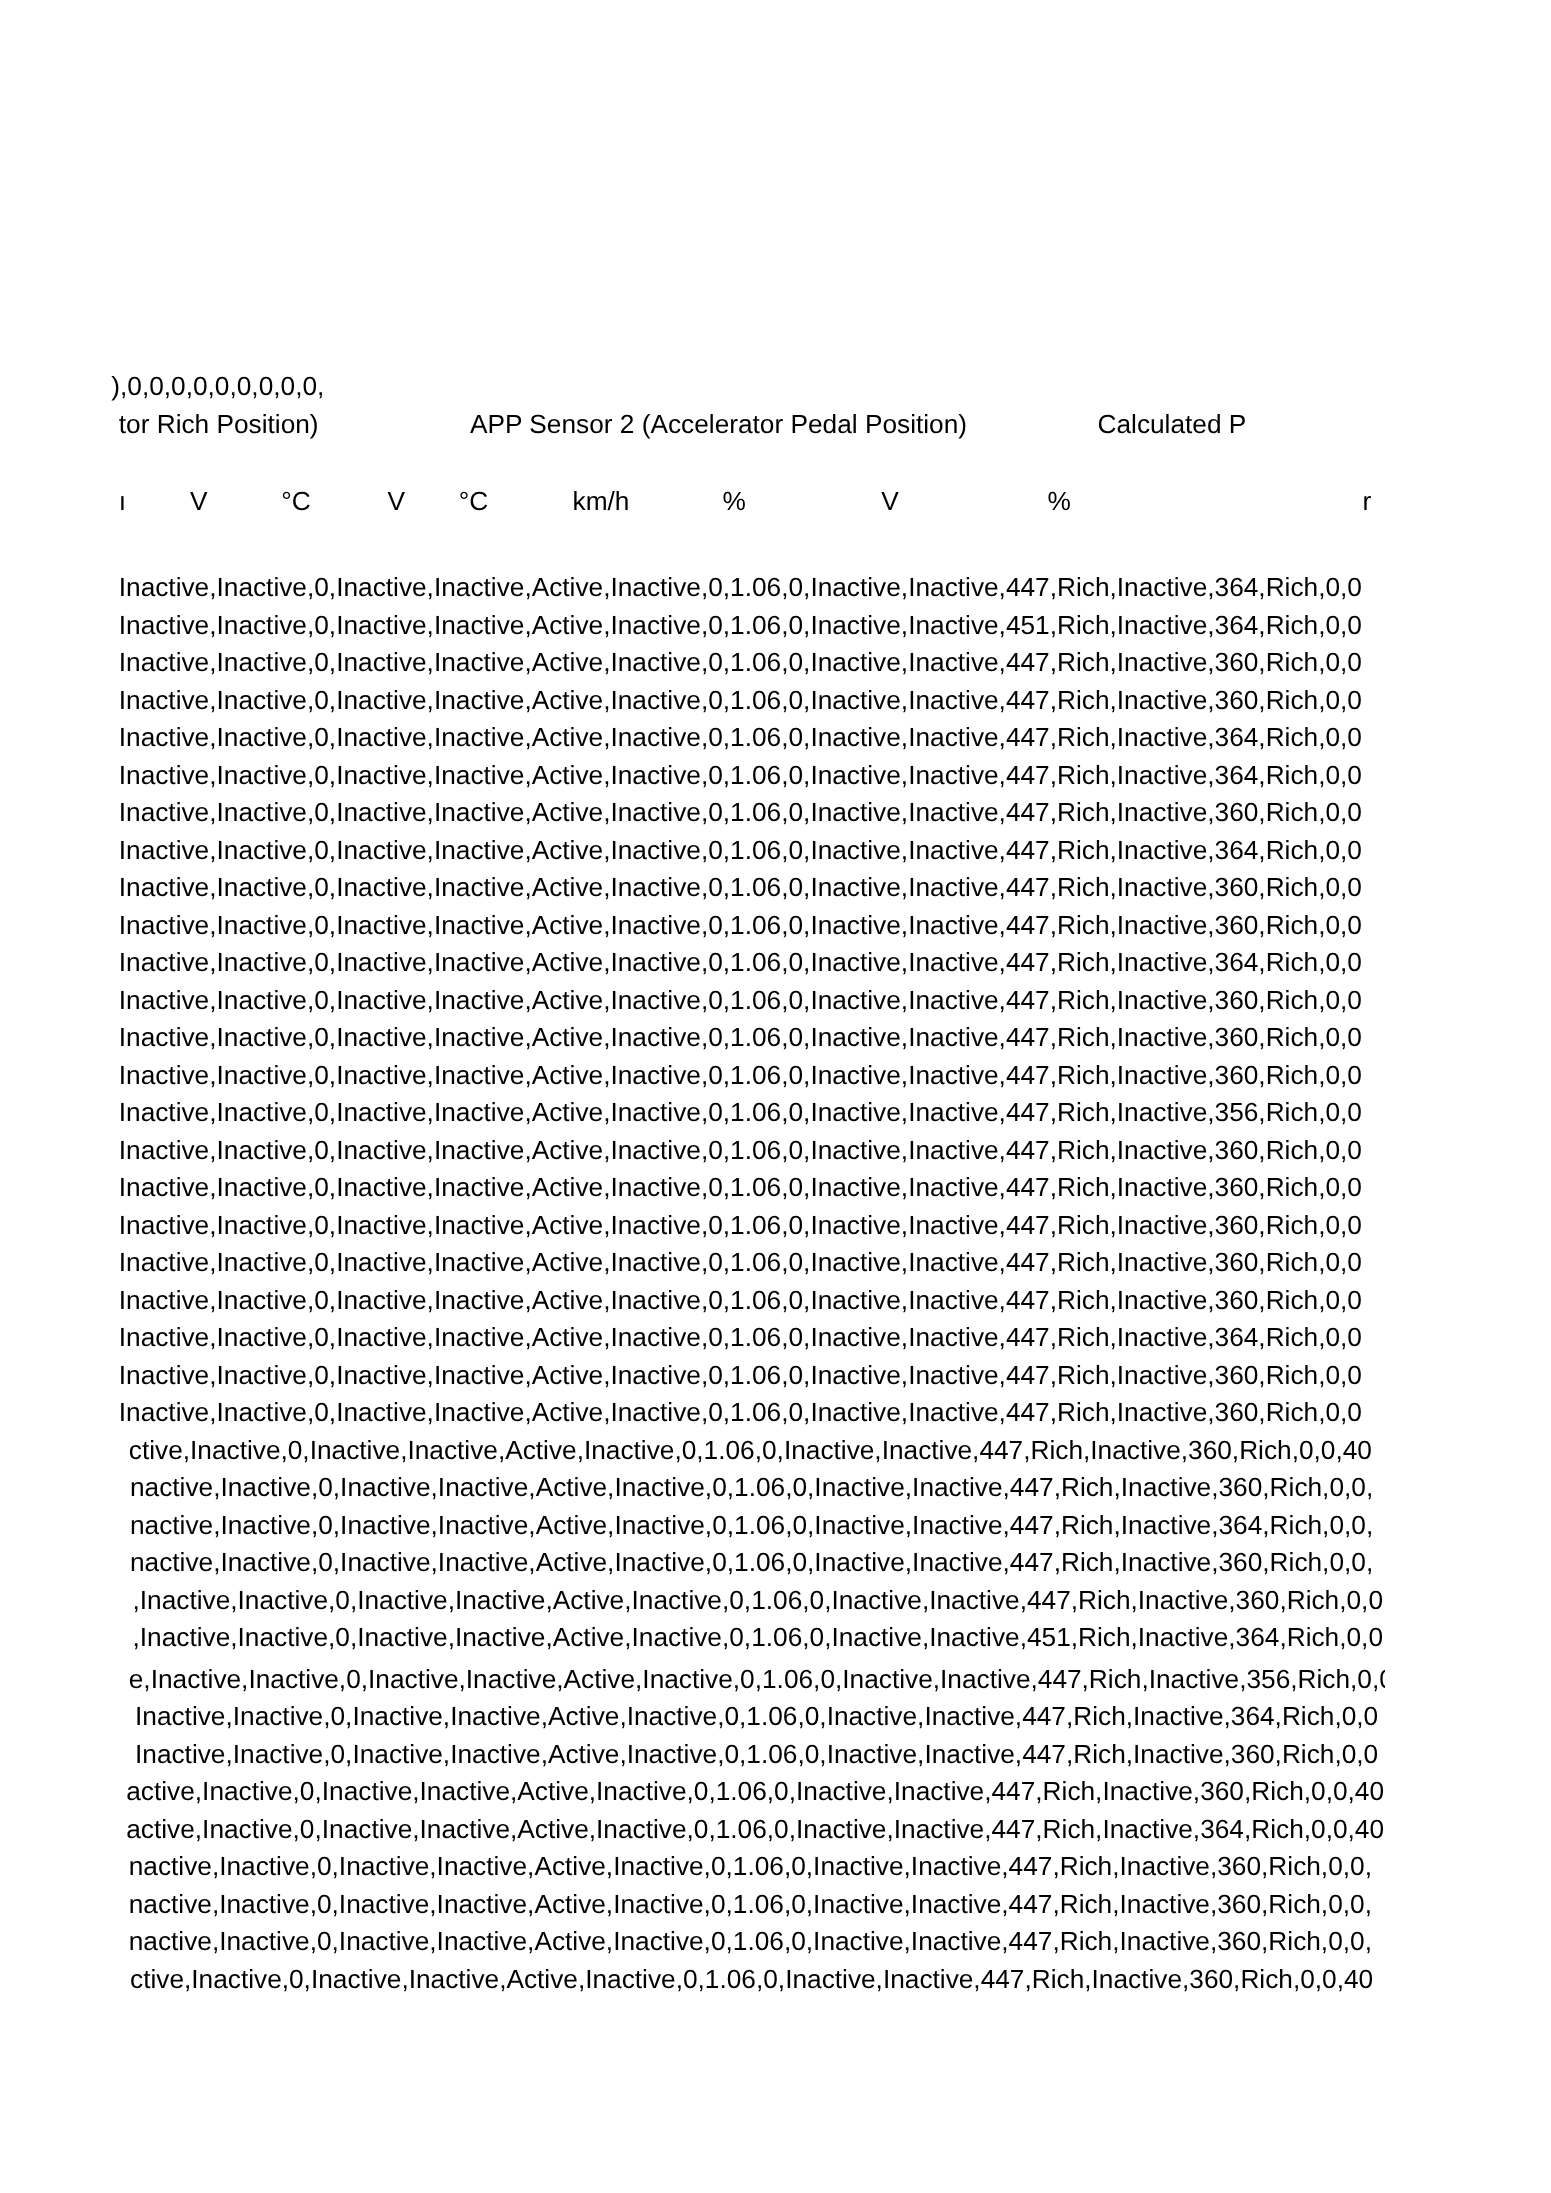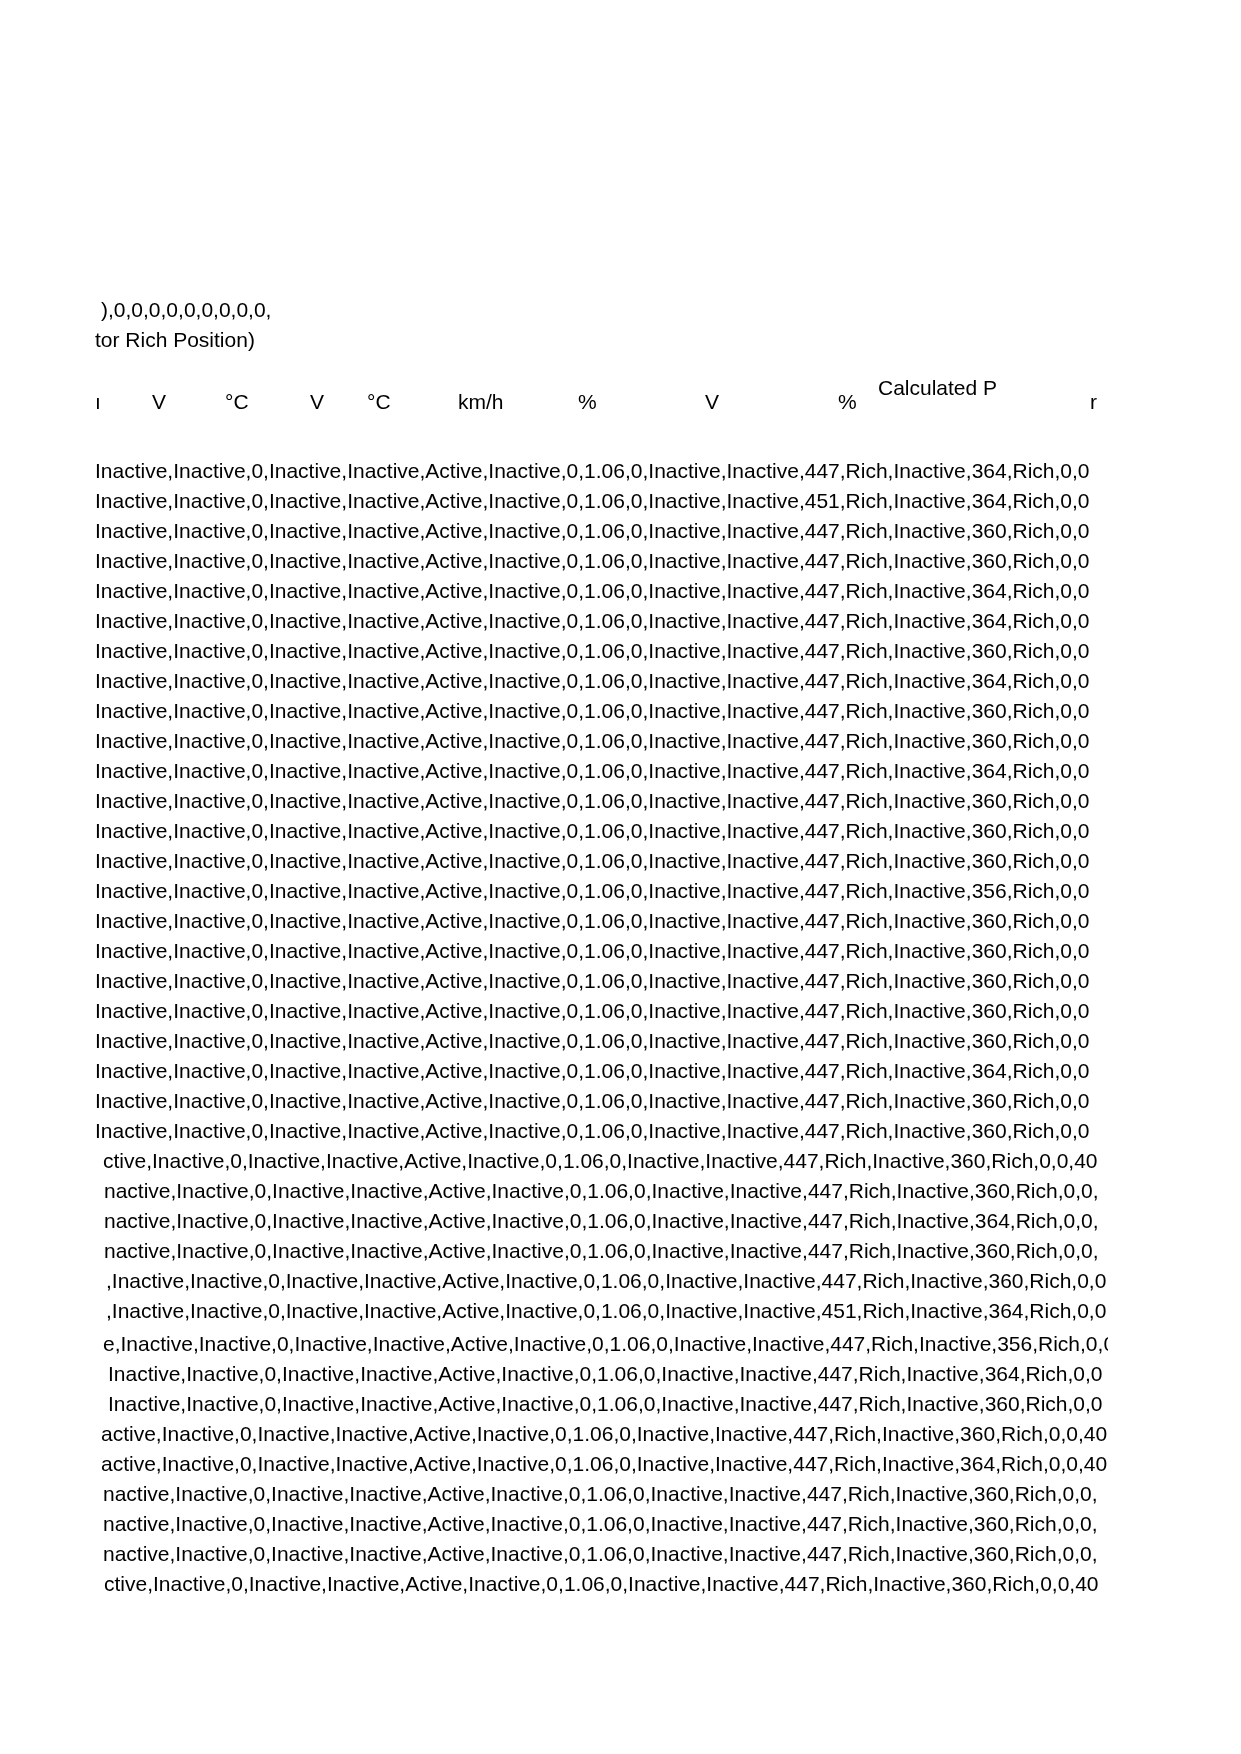--- a/index.html
+++ b/index.html
@@ -21,23 +21,24 @@
     font-size:21px;
     line-height:26px;
     color:#000000;
   }
 </style>
 </head>
 <body>
 
 <div class="page-root">
   <div class="clip">
-      <div class="line" style="left: 101px; top: 297px;">),0,0,0,0,0,0,0,0,0,</div>
+      <div class="line" style="left: 89px; top: 297px;">),0,0,0,0,0,0,0,0,0,</div>
       <div class="line" style="left: 95px; top: 327px;">tor Rich Position)</div>
-      <div class="line" style="left: 878px; top: 327px; margin-top: 48px;">Calculated P</div>
+      <div class="line" style="left: 376px; top: 327px;">APP Sensor 2 (Accelerator Pedal Position)</div>
+      <div class="line" style="left: 878px; top: 327px;">Calculated P</div>
       <div class="line" style="left: 95px; top: 389px;">ı</div>
       <div class="line" style="left: 152px; top: 389px;">V</div>
       <div class="line" style="left: 225px; top: 389px;">°C</div>
       <div class="line" style="left: 310px; top: 389px;">V</div>
       <div class="line" style="left: 367px; top: 389px;">°C</div>
       <div class="line" style="left: 458px; top: 389px;">km/h</div>
       <div class="line" style="left: 578px; top: 389px;">%</div>
       <div class="line" style="left: 705px; top: 389px;">V</div>
       <div class="line" style="left: 838px; top: 389px;">%</div>
       <div class="line" style="left: 1090px; top: 389px;">r</div>

